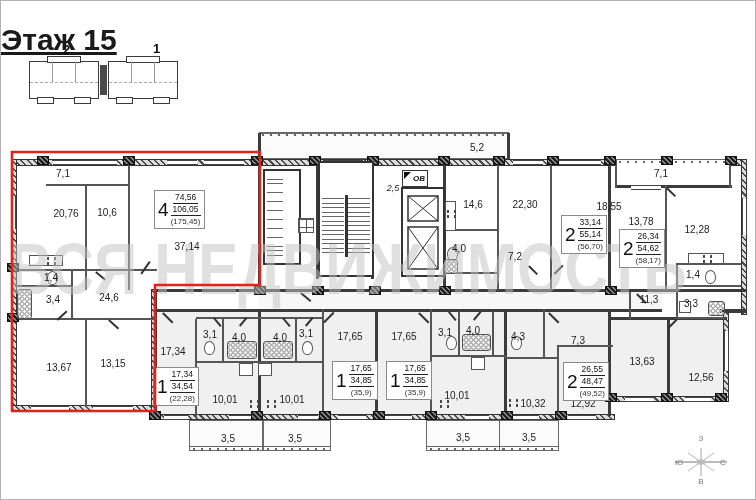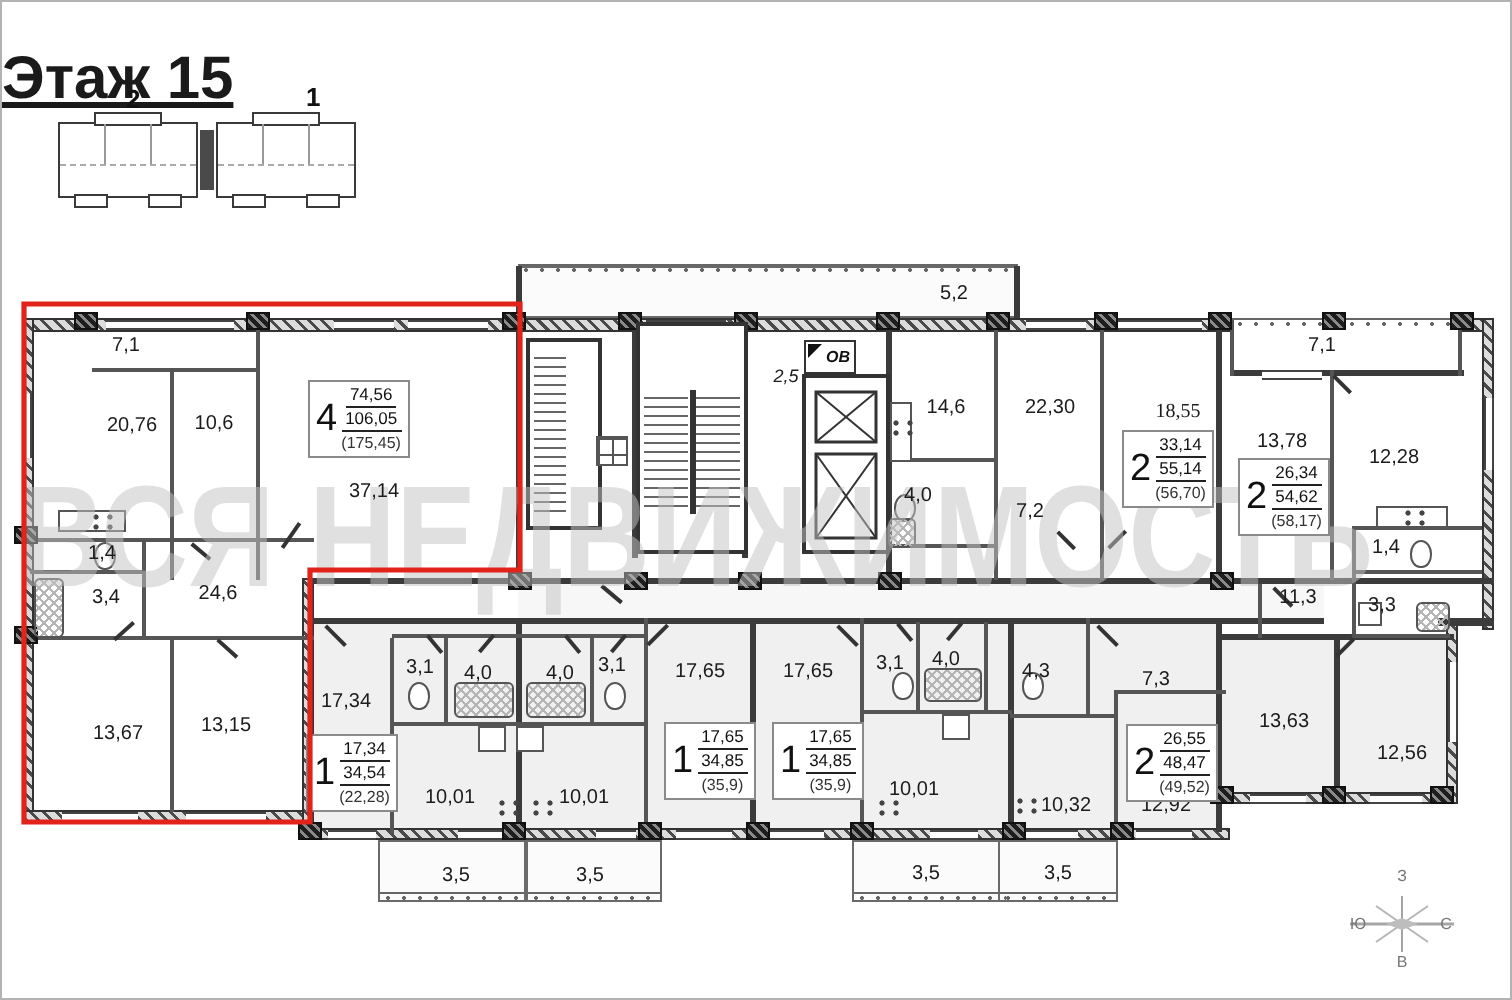--- a/index.html
+++ b/index.html
@@ -312,21 +312,21 @@
     <span class="lbl" style="left:52px;top:298px;">3,4</span>
     <span class="lbl" style="left:108px;top:296px;">24,6</span>
     <span class="lbl" style="left:58px;top:366px;">13,67</span>
     <span class="lbl" style="left:112px;top:362px;">13,15</span>
 
     <span class="lbl small25" style="left:392px;top:187px;">2,5</span>
 
     <span class="lbl" style="left:476px;top:146px;">5,2</span>
     <span class="lbl" style="left:472px;top:203px;">14,6</span>
     <span class="lbl" style="left:524px;top:203px;">22,30</span>
-    <span class="lbl" style="left:588px;top:205px;font-family:Liberation Serif, serif;">18,55</span>
+    <span class="lbl" style="left:608px;top:205px;">18,55</span>
     <span class="lbl" style="left:458px;top:247px;">4,0</span>
     <span class="lbl" style="left:514px;top:255px;">7,2</span>
 
     <span class="lbl" style="left:660px;top:172px;">7,1</span>
     <span class="lbl" style="left:640px;top:220px;">13,78</span>
     <span class="lbl" style="left:696px;top:228px;">12,28</span>
     <span class="lbl" style="left:692px;top:273px;">1,4</span>
     <span class="lbl" style="left:690px;top:302px;">3,3</span>
     <span class="lbl" style="left:648px;top:298px;">11,3</span>
     <span class="lbl" style="left:700px;top:376px;">12,56</span>

